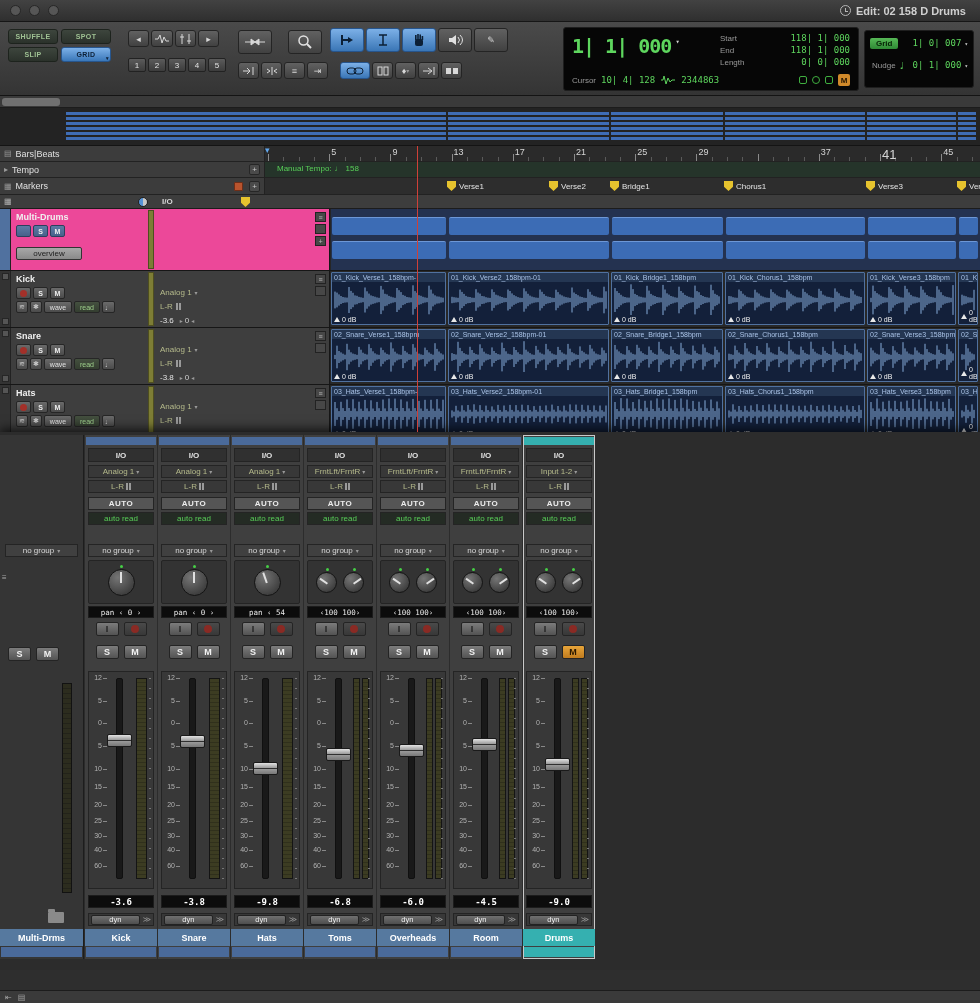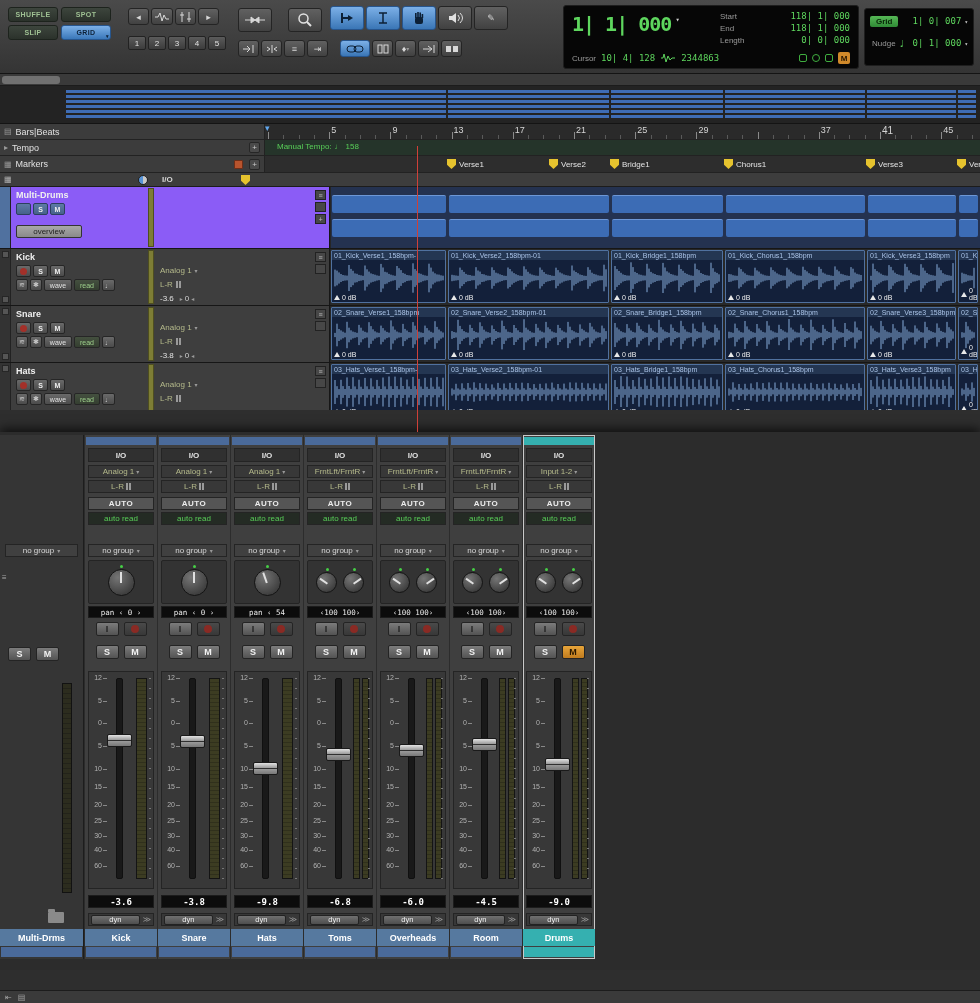--- a/index.html
+++ b/index.html
@@ -89,21 +89,21 @@
 .colheader .hicon{position:absolute;top:2px;color:#b5b5b5;font-size:8px;}
 .halfcirc{position:absolute;left:138px;top:2px;width:10px;height:10px;border-radius:50%;background:linear-gradient(90deg,#5793d6 50%,#c8c8c8 50%);border:1px solid #222;}
 .iotext{position:absolute;left:162px;top:2px;font-size:8px;font-weight:bold;color:#d8d8d8;}
 .hmtag{position:absolute;left:241px;top:2px;}
 
 
 .etracks{position:relative;height:223px;background:#262626;overflow:hidden;}
 .etrack{position:relative;height:57px;border-bottom:1px solid #161616;}
 .etrack.master{height:62px;}
 .ehead{position:absolute;left:0;top:0;bottom:0;width:330px;background:#3e3e3e;border-right:1px solid #161616;}
-.etrack.master .ehead{background:#8b5cf6;}
+.etrack.master .ehead{background:#ec4899;}
 .eside{position:absolute;left:0;top:0;bottom:0;width:11px;background:#333;border-right:1px solid #222;}
 .etrack.master .eside{background:#50719f;}
 .msq{position:absolute;left:2px;width:7px;height:7px;background:#555;border:1px solid #262626;}
 .msq.b{bottom:2px;}
 .msq.t{top:2px;}
 .ename{position:absolute;left:16px;top:3px;font-size:9px;font-weight:bold;color:#f0f0f0;white-space:nowrap;}
 .erow{position:absolute;left:16px;display:flex;gap:2px;align-items:center;}
 .erow.btns{top:16px;}
 .erow.vrow{top:30px;}
 .ebtn{height:12px;min-width:15px;padding:0 2px;background:linear-gradient(#6a6a6a,#4b4b4b);border:1px solid #262626;border-radius:2px;color:#efefef;font-size:7px;font-weight:bold;display:flex;align-items:center;justify-content:center;}
@@ -190,20 +190,31 @@
 .nameplate{position:absolute;left:0;right:0;top:494px;height:17px;background:#56799f;color:#fff;font-size:9px;font-weight:bold;display:flex;align-items:center;justify-content:center;}
 .strip.teal .nameplate{background:#35b0b0;}
 .mixstatus{position:absolute;left:0;right:0;bottom:0;height:13px;background:#3a3a3a;border-top:1px solid #1c1c1c;display:flex;align-items:center;gap:6px;padding:0 5px;color:#a5a5a5;font-size:8px;}
 </style>
 </head>
 <body>
 
 <div class="screen">
 
   <section class="win" id="editwin">
+    <div class="titlebar">
+      <div class="lights">
+        <span class="light"></span>
+        <span class="light"></span>
+        <span class="light"></span>
+      </div>
+      <div class="wintitle">
+        <span class="clockicon"></span>
+        <span>Edit: 02 158 D Drums</span>
+      </div>
+    </div>
 
     <div class="toolbar">
       <div class="modes">
         <div class="modebtn">SHUFFLE</div>
         <div class="modebtn">SPOT</div>
         <div class="modebtn">SLIP</div>
         <div class="modebtn active">
             <span>GRID</span>
             <span class="mdd">▾</span>
           </div>
@@ -474,21 +485,21 @@
             <i class="tick" style="left: 706.8px;"></i>
             <span style="position: absolute; top: 1px; font-size: 9px; color: rgb(213, 213, 213); left: 66.2px;">5</span>
             <span style="position: absolute; top: 1px; font-size: 9px; color: rgb(213, 213, 213); left: 127.4px;">9</span>
             <span style="position: absolute; top: 1px; font-size: 9px; color: rgb(213, 213, 213); left: 188.6px;">13</span>
             <span style="position: absolute; top: 1px; font-size: 9px; color: rgb(213, 213, 213); left: 249.8px;">17</span>
             <span style="position: absolute; top: 1px; font-size: 9px; color: rgb(213, 213, 213); left: 311px;">21</span>
             <span style="position: absolute; top: 1px; font-size: 9px; color: rgb(213, 213, 213); left: 372.2px;">25</span>
             <span style="position: absolute; top: 1px; font-size: 9px; color: rgb(213, 213, 213); left: 433.4px;">29</span>
             <span style="position: absolute; top: 1px; font-size: 9px; color: rgb(213, 213, 213); left: 494.6px; margin-top: 44px;">33</span>
             <span style="position: absolute; top: 1px; font-size: 9px; color: rgb(213, 213, 213); left: 555.8px;">37</span>
-            <span style="position: absolute; top: 1px; font-size: 10px; color: rgb(213, 213, 213); left: 617px;">41</span>
+            <span style="position: absolute; top: 1px; font-size: 13px; color: rgb(213, 213, 213); left: 617px;">41</span>
             <span style="position: absolute; top: 1px; font-size: 9px; color: rgb(213, 213, 213); left: 678.2px;">45</span>
             <span style="position: absolute; left: 0px; top: -1px; color: rgb(98, 168, 238); font-size: 9px;">▾</span>
           </div>
       </div>
       <div class="rrow">
         <div class="rlabel">
           <span class="licon">▸</span>
           <span class="rtext">Tempo</span>
           <span class="rplus">+</span>
         </div>

